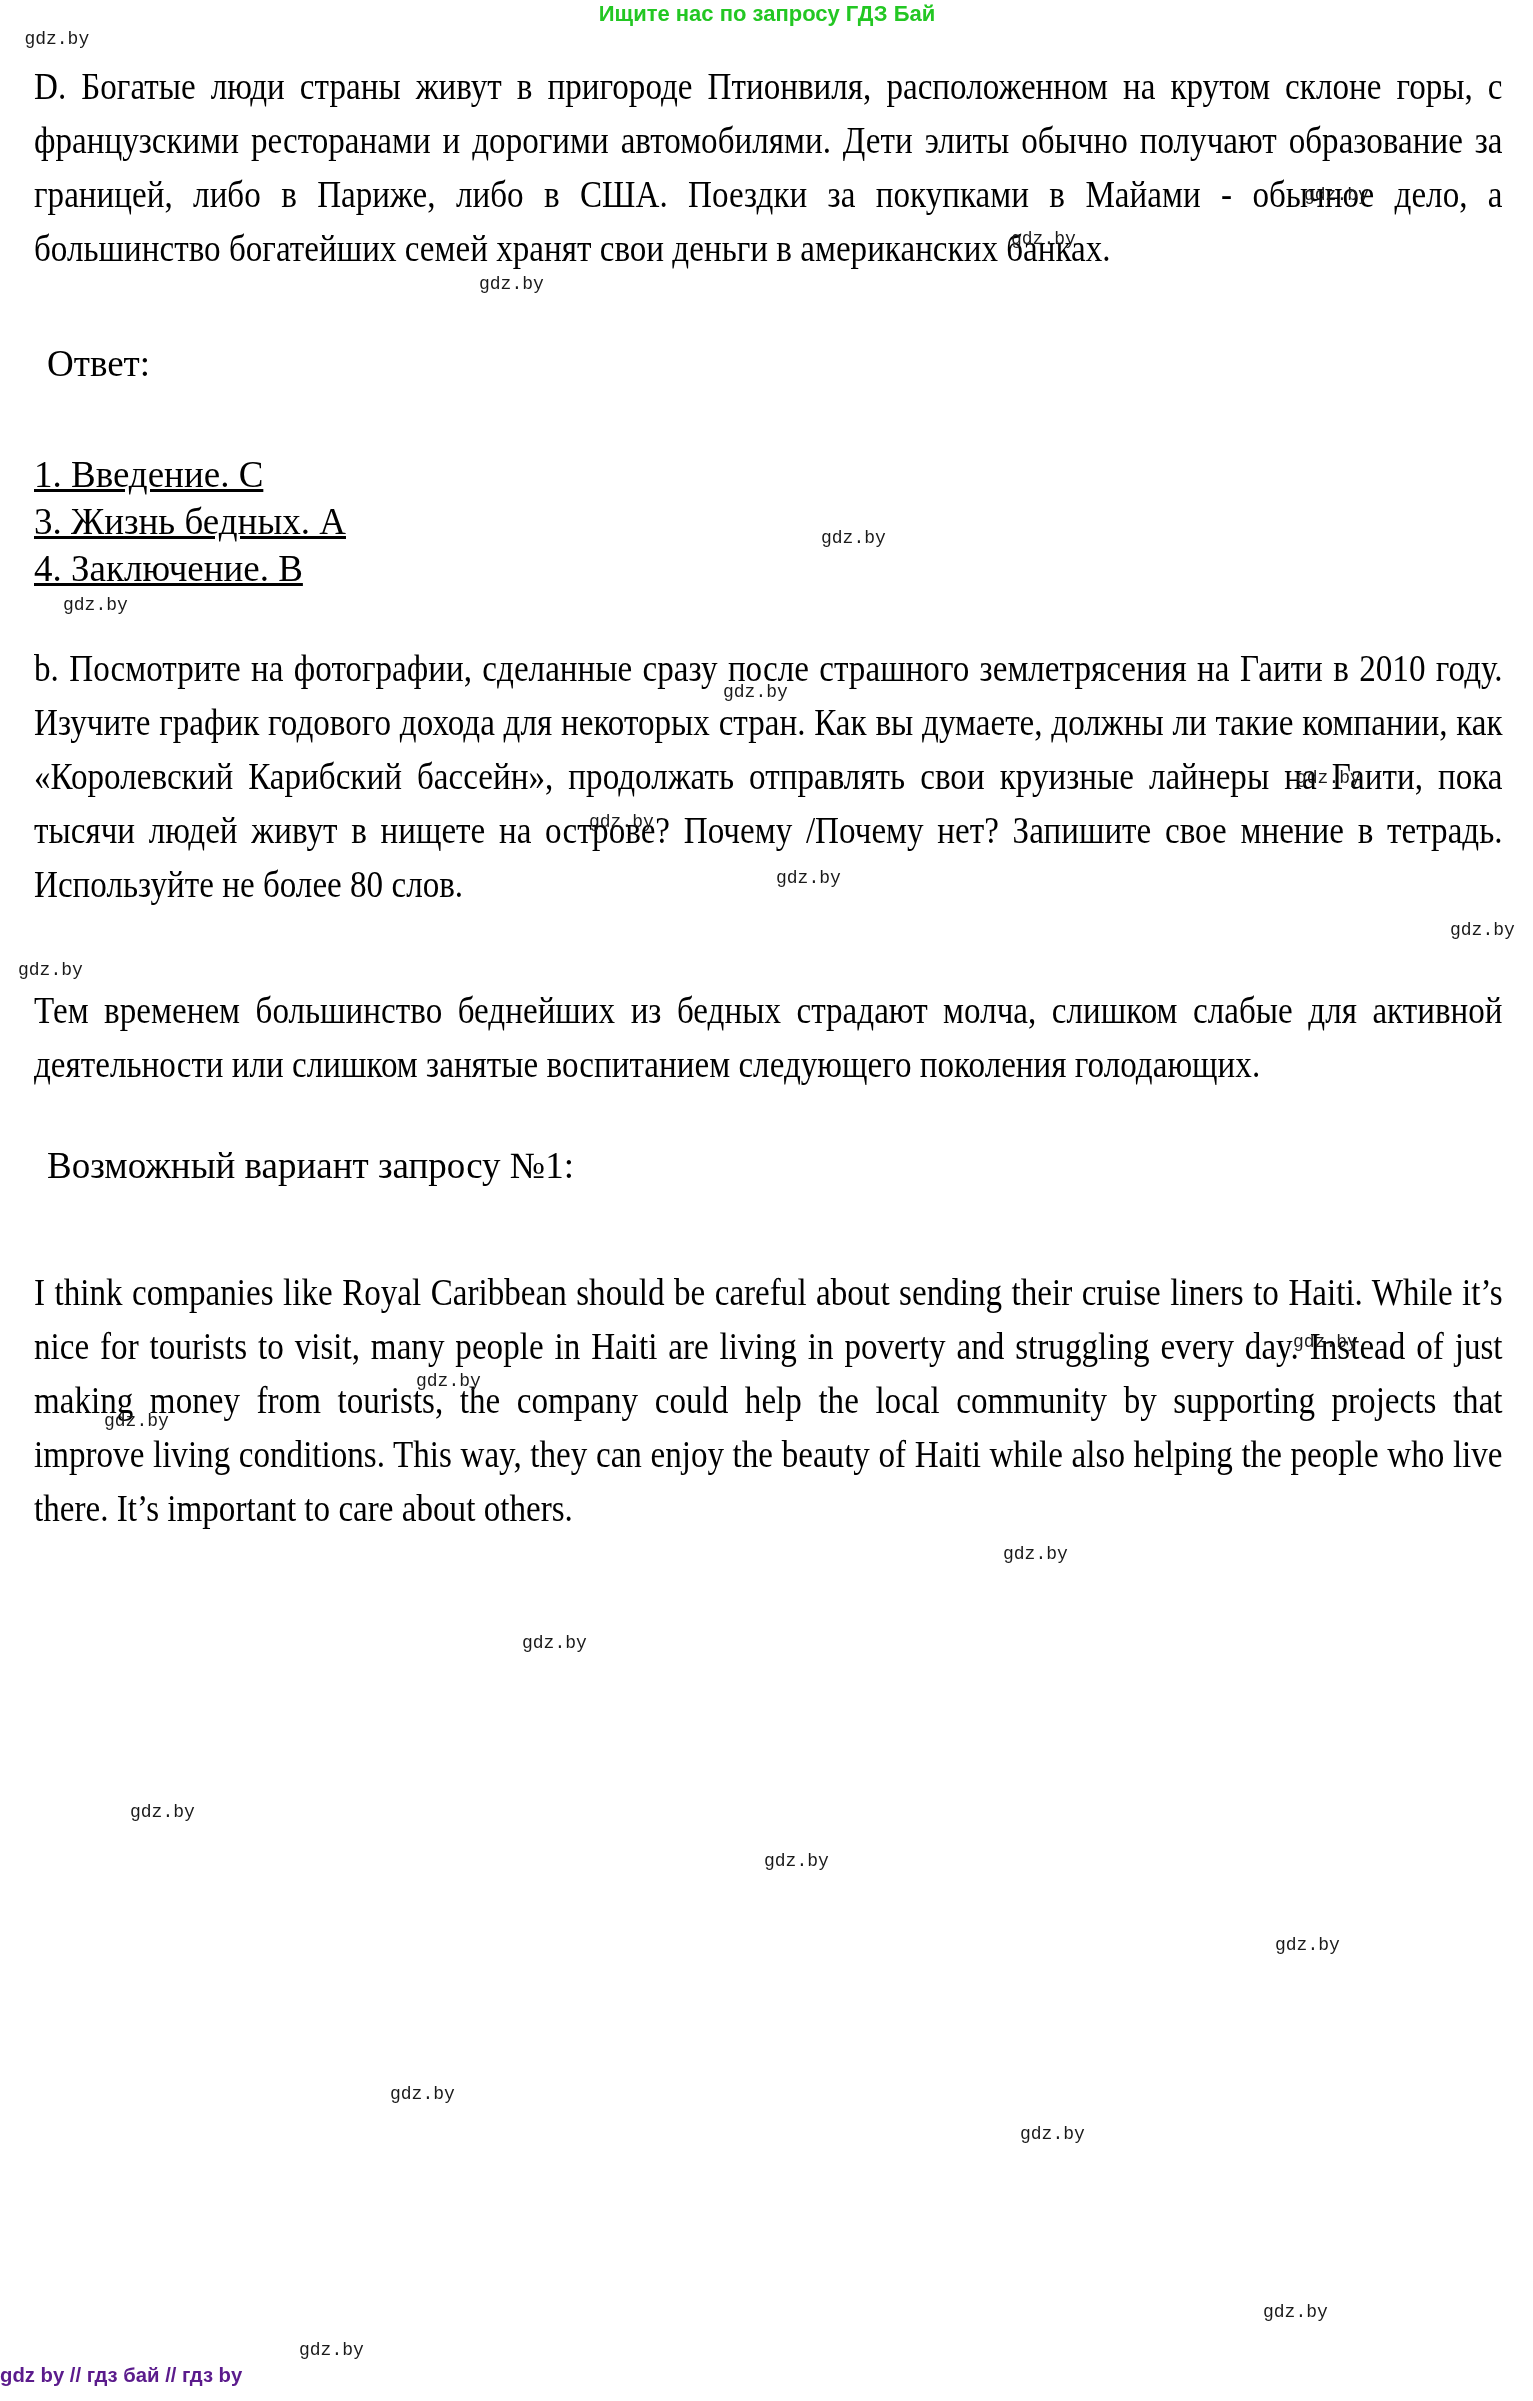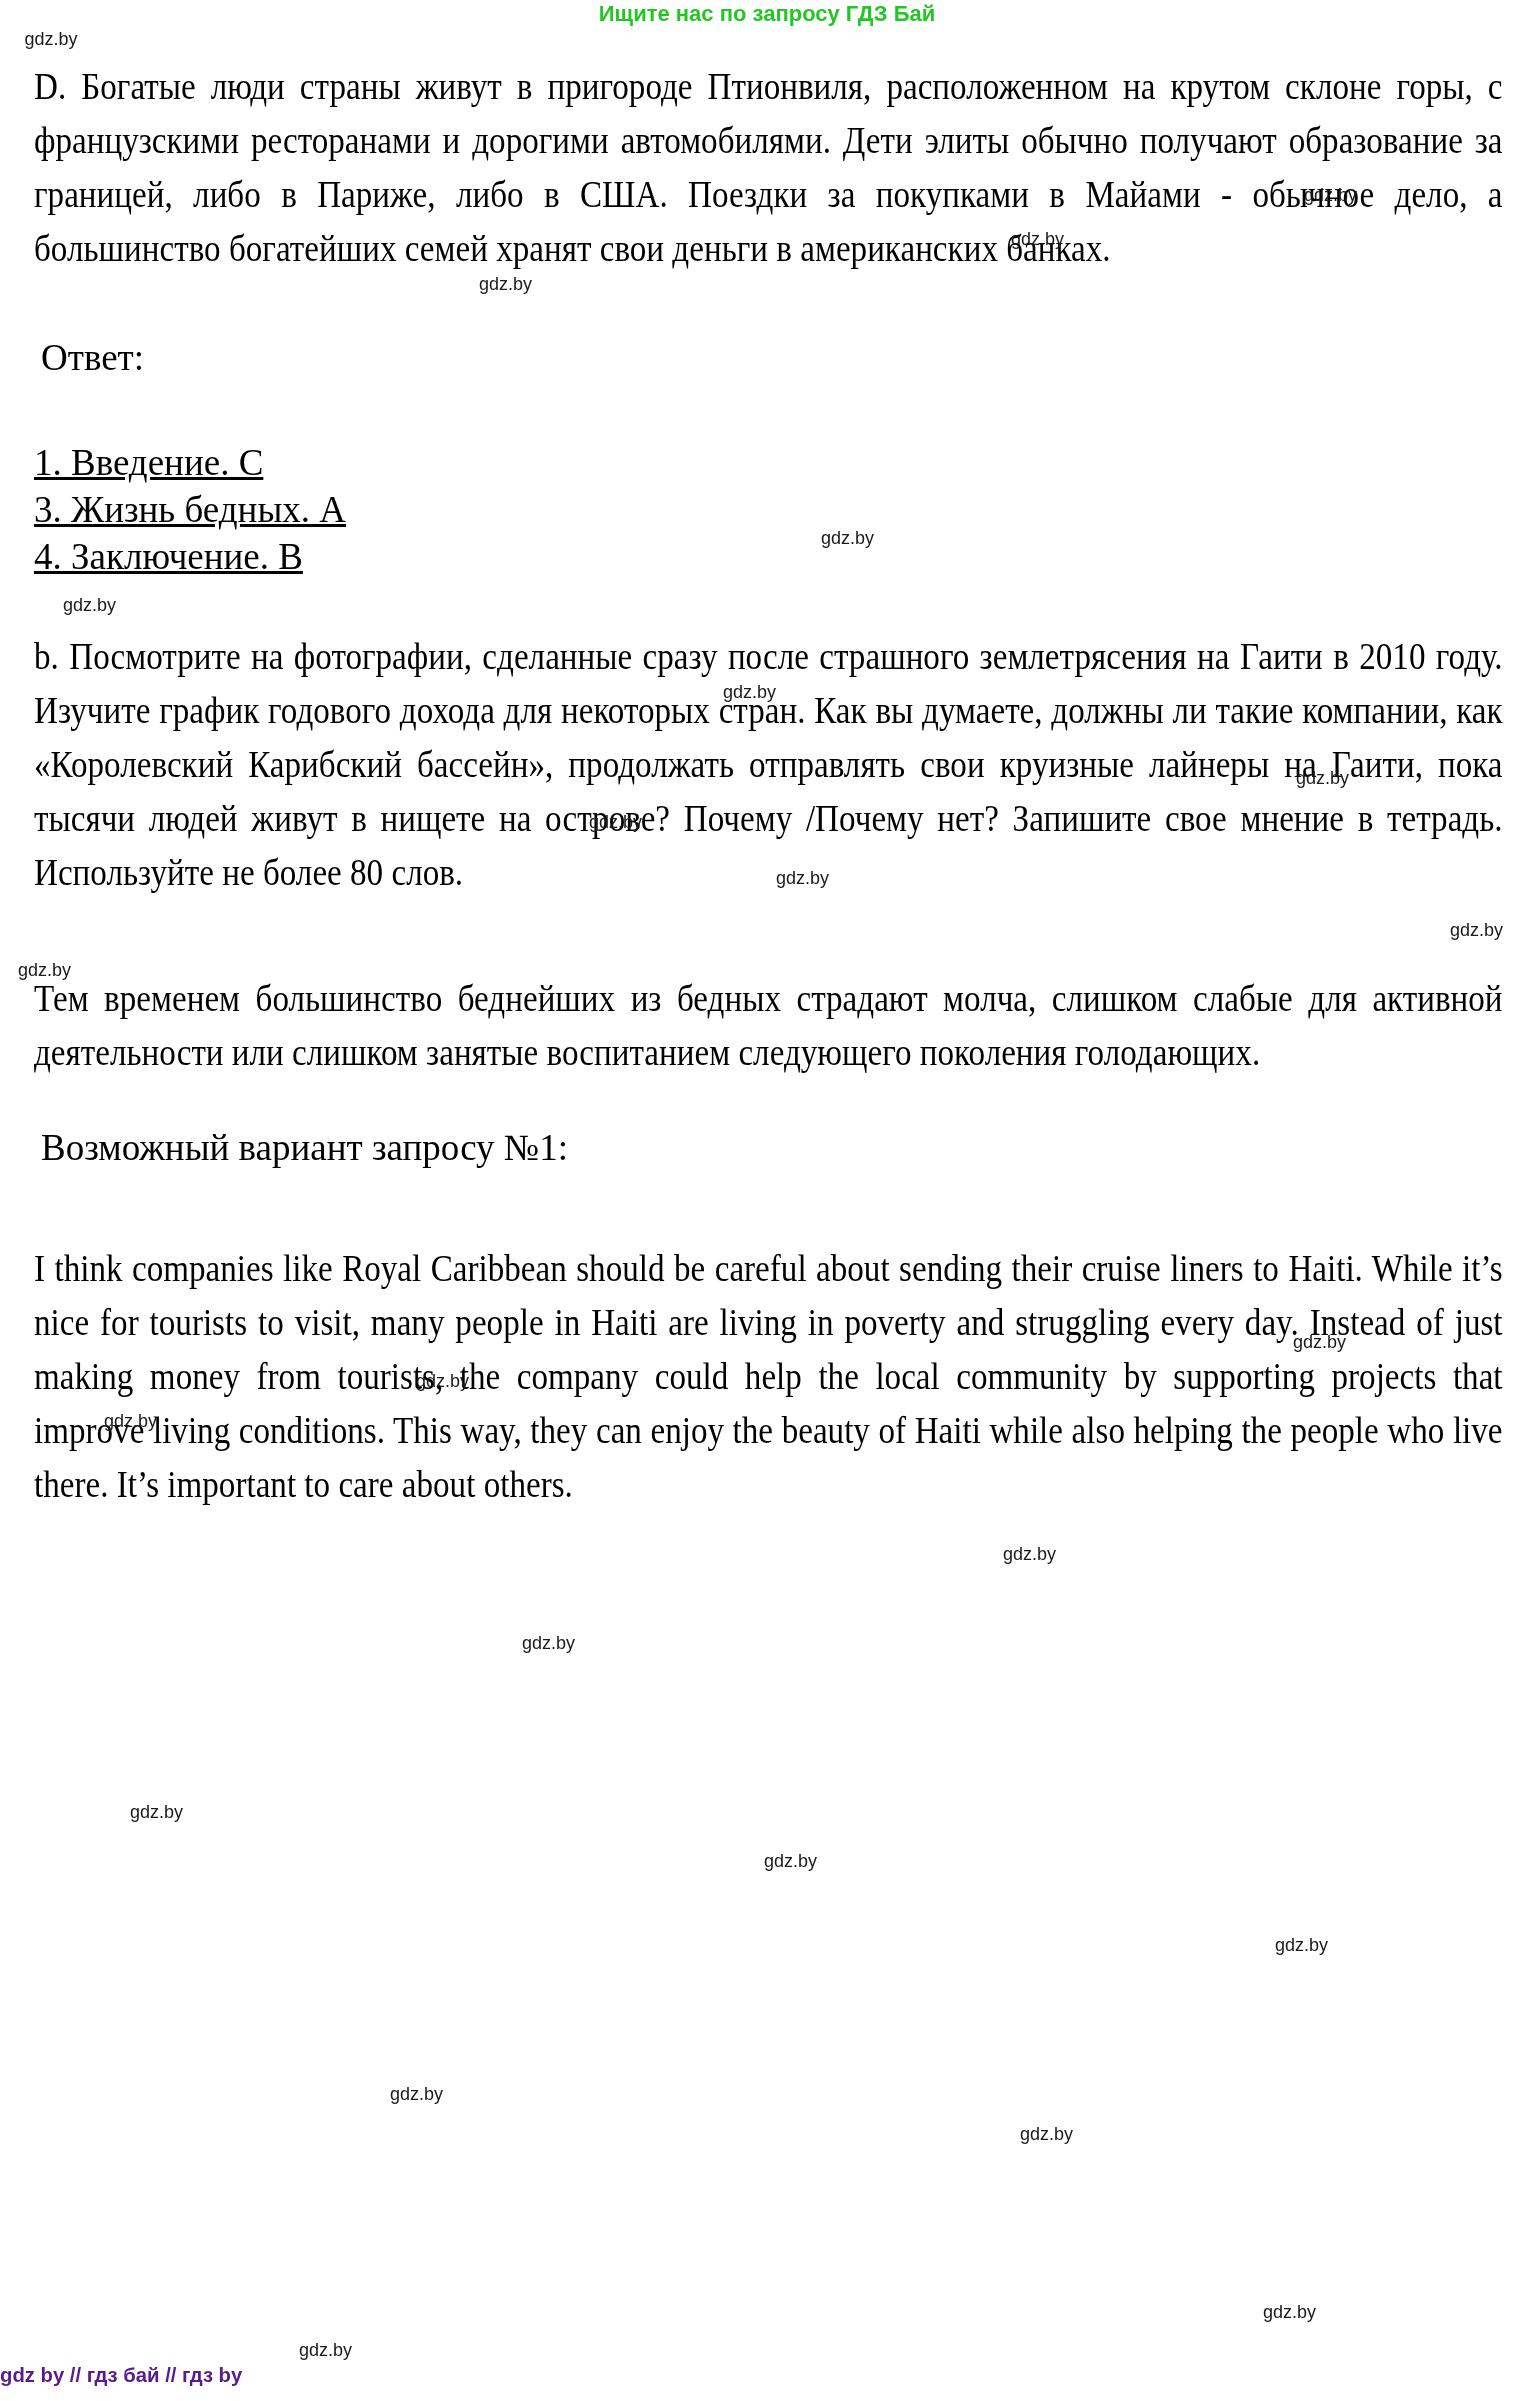--- a/index.html
+++ b/index.html
@@ -78,30 +78,30 @@
     list-style: none;
     text-decoration: underline;
   }
   .answers li {
     font-size: 37px;
     line-height: 47px;
     white-space: nowrap;
   }
 
   .label-line {
-    margin: 7px;
+    margin: 13px;
     font-size: 37px;
     line-height: 49px;
     white-space: nowrap;
   }
 
   
   .wm {
     position: absolute;
-    font-family: Liberation Sans, sans-serif;
+    font-family: Liberation Mono, monospace;
     font-size: 18px;
     color: #1a1a1a;
     white-space: nowrap;
     pointer-events: none;
   }
 
   
   .footer {
     position: absolute;
     left: 0;

